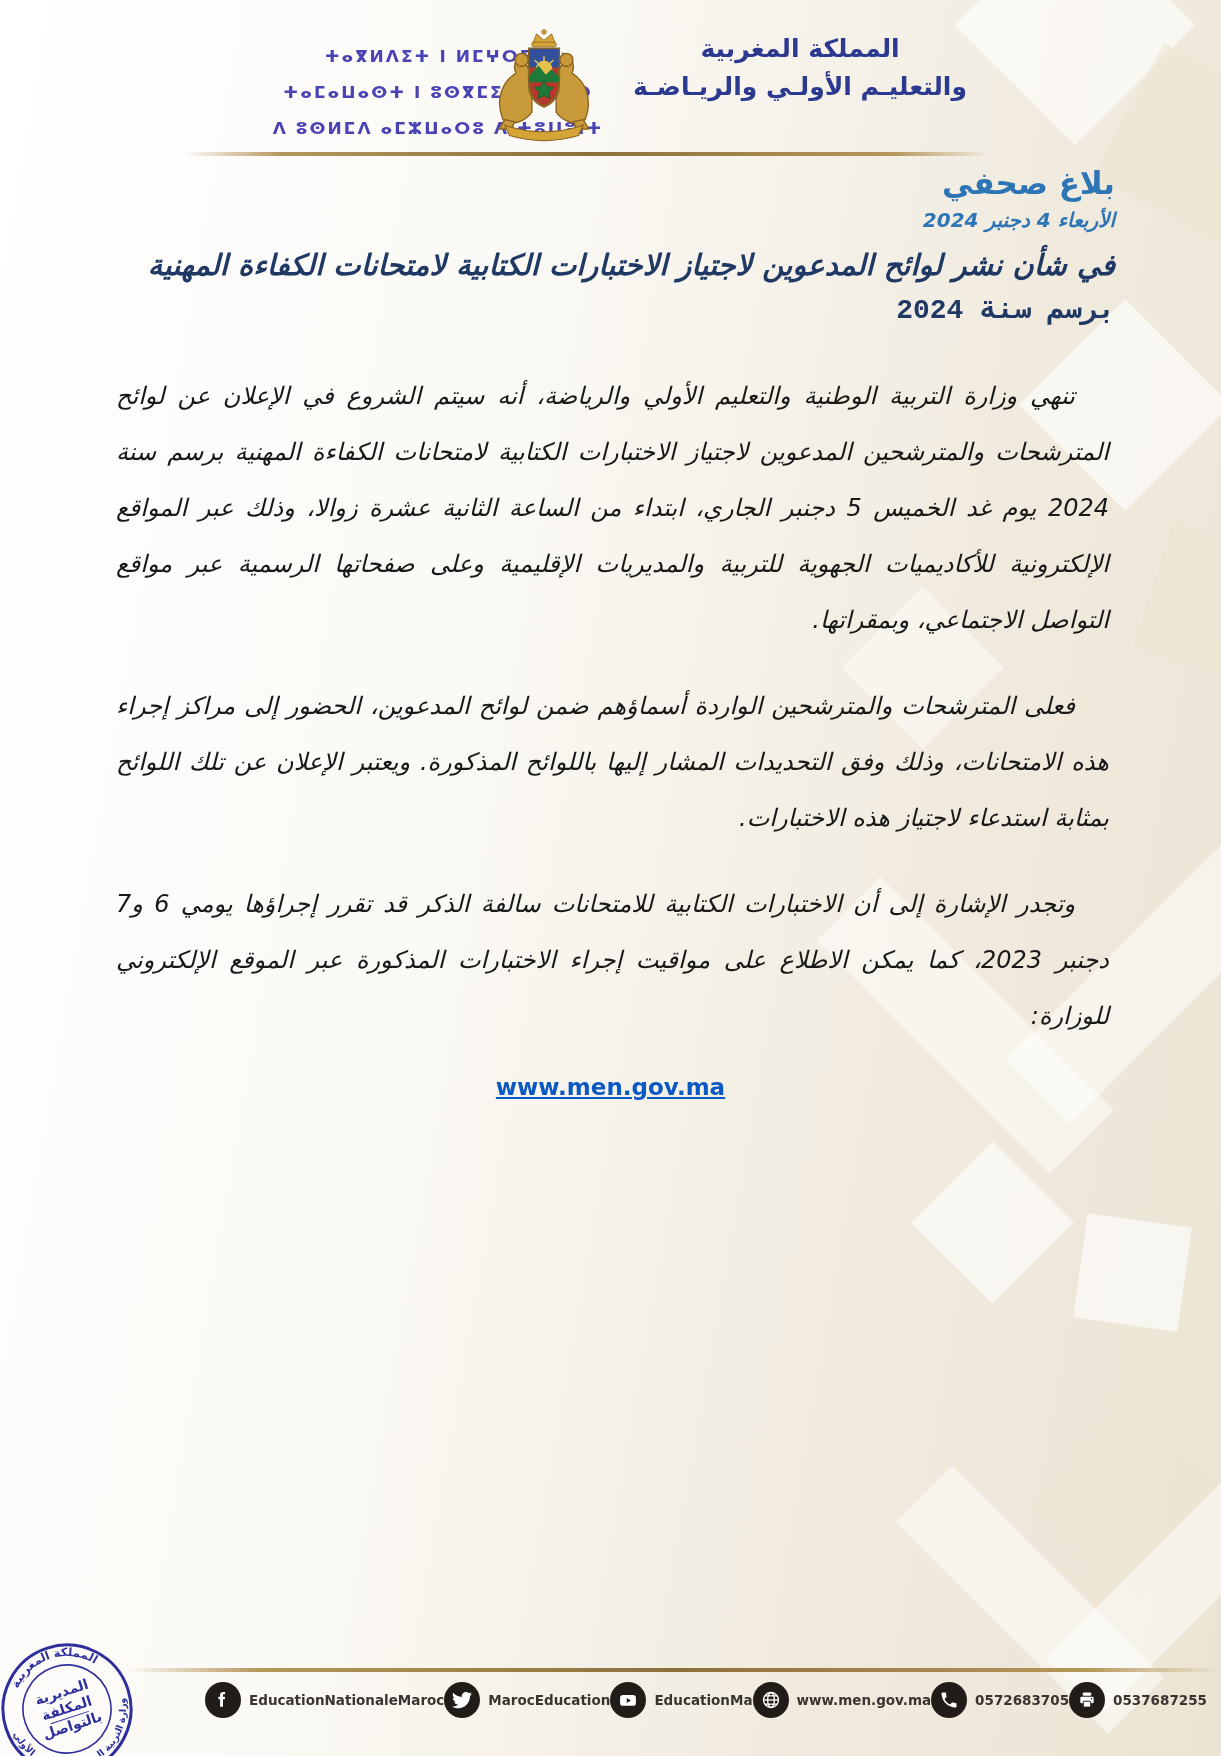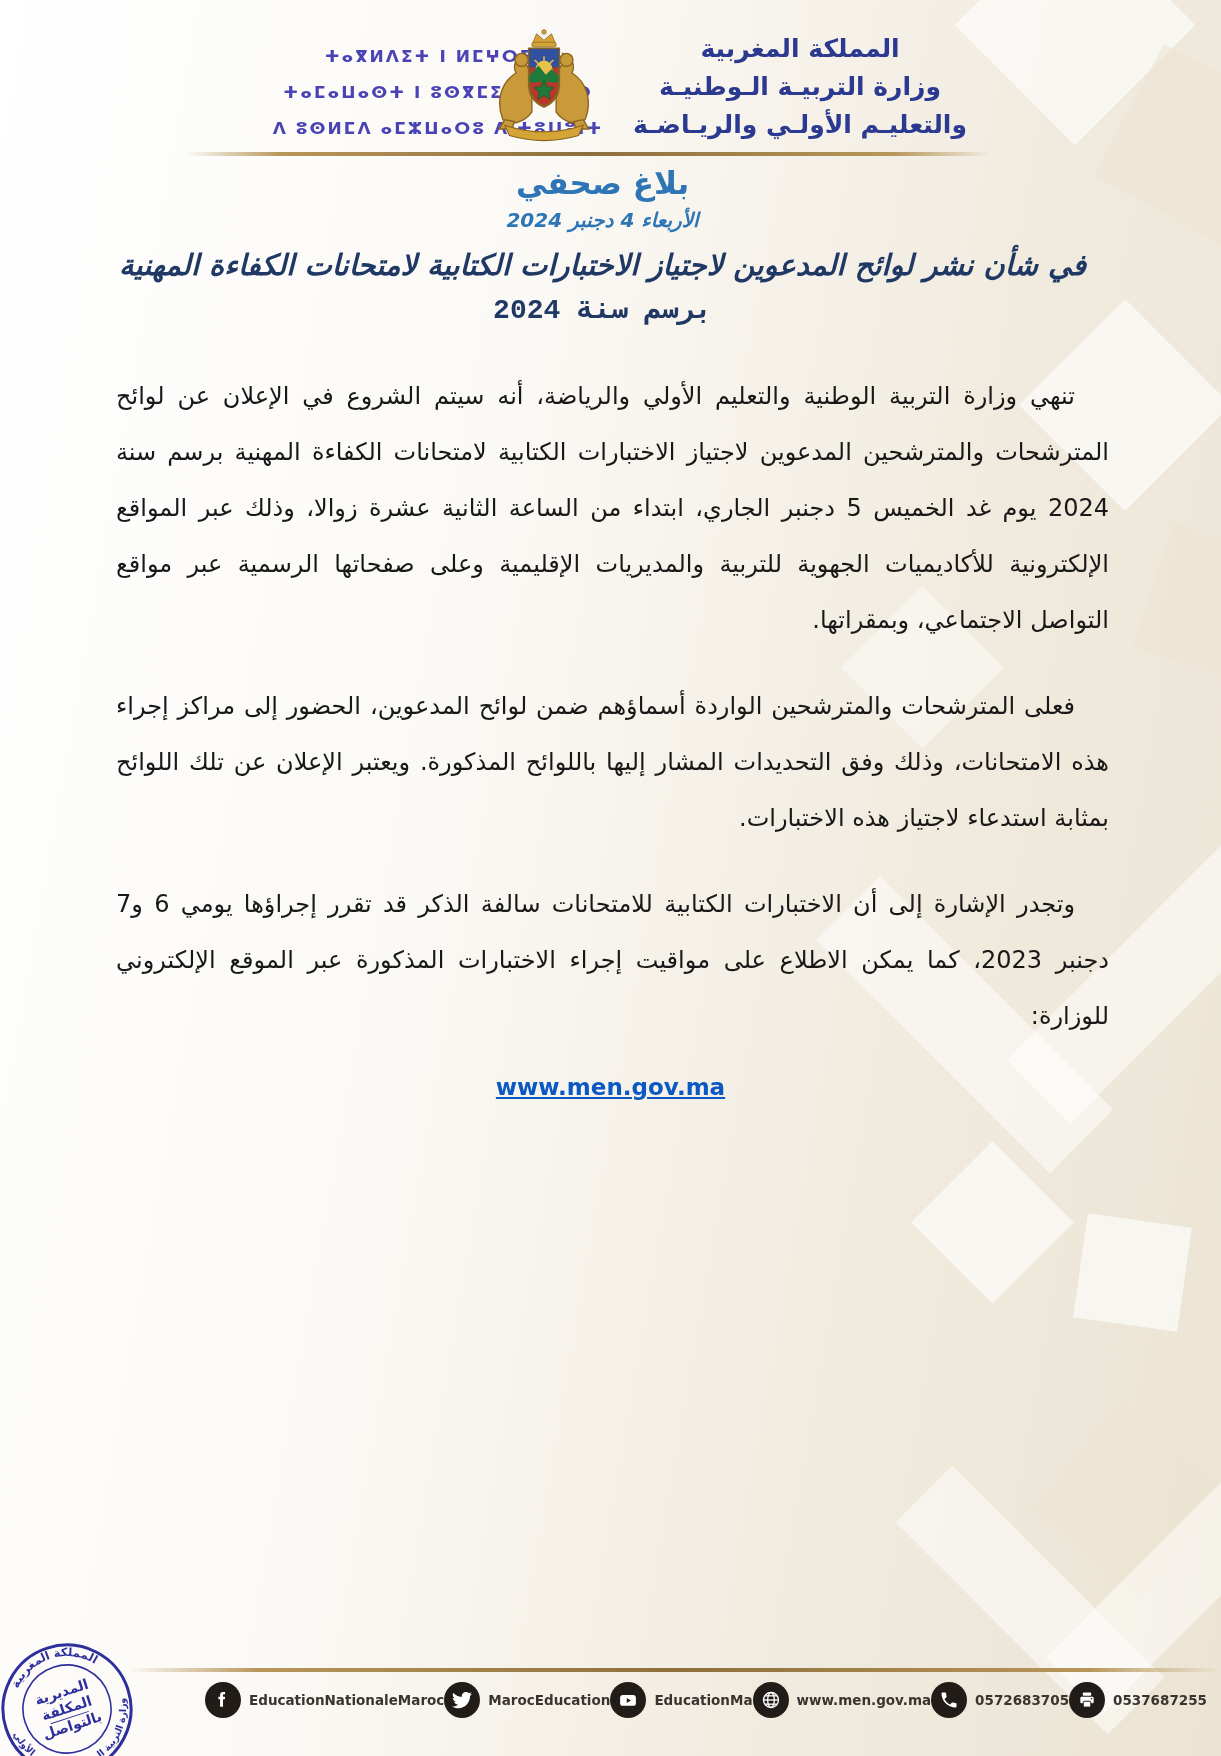--- a/index.html
+++ b/index.html
@@ -24,31 +24,31 @@
     position:absolute;top:6px;left:620px;width:360px;text-align:center;direction:rtl;
     color:#2b3990;font-weight:bold;font-size:25px;line-height:38px;
   }
   .emblem{position:absolute;top:2px;left:488px;width:112px;height:122px;}
 
   .gold-line{height:4px;border-radius:2px;
     background:linear-gradient(to right,rgba(166,136,77,0),#b7965a 12%,#8d6f3c 50%,#b7965a 88%,rgba(166,136,77,0));}
   .top-sep{position:absolute;top:152px;left:185px;width:805px;}
 
   
-  .title-block{position:absolute;top:163px;left:102px;width:1001px;text-align:center;direction:rtl;}
+  .title-block{position:absolute;top:163px;left:114px;width:1001px;direction:rtl;}
   .kicker{color:#2e75b6;font-size:31px;font-weight:bold;line-height:40px;}
   .date{color:#2e75b6;font-size:20px;font-weight:bold;line-height:34px;font-style:italic;}
   .doc-title{color:#1f3864;font-size:29px;font-weight:bold;line-height:48px;margin-top:4px;font-style:italic;}
   .doc-title2{color:#1f3864;font-size:28px;font-weight:bold;line-height:44px;font-family:Liberation Mono, monospace;}
 
   
   .body-text{position:absolute;top:368px;left:112px;width:997px;direction:rtl;}
   .body-text p{
     margin:0 0 30px 4px;color:#181818;font-size:24px;line-height:56px;
-    text-align:justify;text-indent:34px;
+    text-align:justify;text-indent:34px;font-style:italic;
   }
   .site-link{display:block;text-align:center;direction:ltr;
     color:#0a58c4;font-size:23px;font-weight:bold;text-decoration:underline;margin-top:2px;}
 
   
   .footer-sep{position:absolute;top:1668px;left:128px;width:1093px;}
   .social-row{
     position:absolute;top:1682px;left:205px;width:880px;
     display:flex;justify-content:space-between;align-items:flex-start;
   }
@@ -117,21 +117,20 @@
         </g>
         <path d="M42 54 L54 40 L62 50 L68 44 L78 54 L78 58 L42 58 Z" fill="#1d7a3a"></path>
         <path d="M60 56 l3.2 6.6 7.3 .9 -5.4 5 1.4 7.2 -6.5 -3.6 -6.5 3.6 1.4 -7.2 -5.4 -5 7.3 -.9 z" fill="#1d7a3a" stroke="#145c2b" stroke-width=".8"></path>
       </g>
 
       <path d="M18 104 q42 14 84 0 l-5 11 q-37 11 -74 0 z" fill="#d4a437" stroke="#8a6420" stroke-width="1.2"></path>
     </svg>
 
     <div class="arabic-header">
       <div>المملكة المغربية</div>
-      <div>وزارة التربيـة الـوطنيـة</div>
       <div>والتعليـم الأولـي والريـاضـة</div>
     </div>
   </div>
 
   <div class="gold-line top-sep"></div>
 
   <div class="title-block">
     <div class="kicker">بلاغ صحفي</div>
     <div class="date">الأربعاء 4 دجنبر 2024</div>
     <div class="doc-title">في شأن نشر لوائح المدعوين لاجتياز الاختبارات الكتابية لامتحانات الكفاءة المهنية</div>

